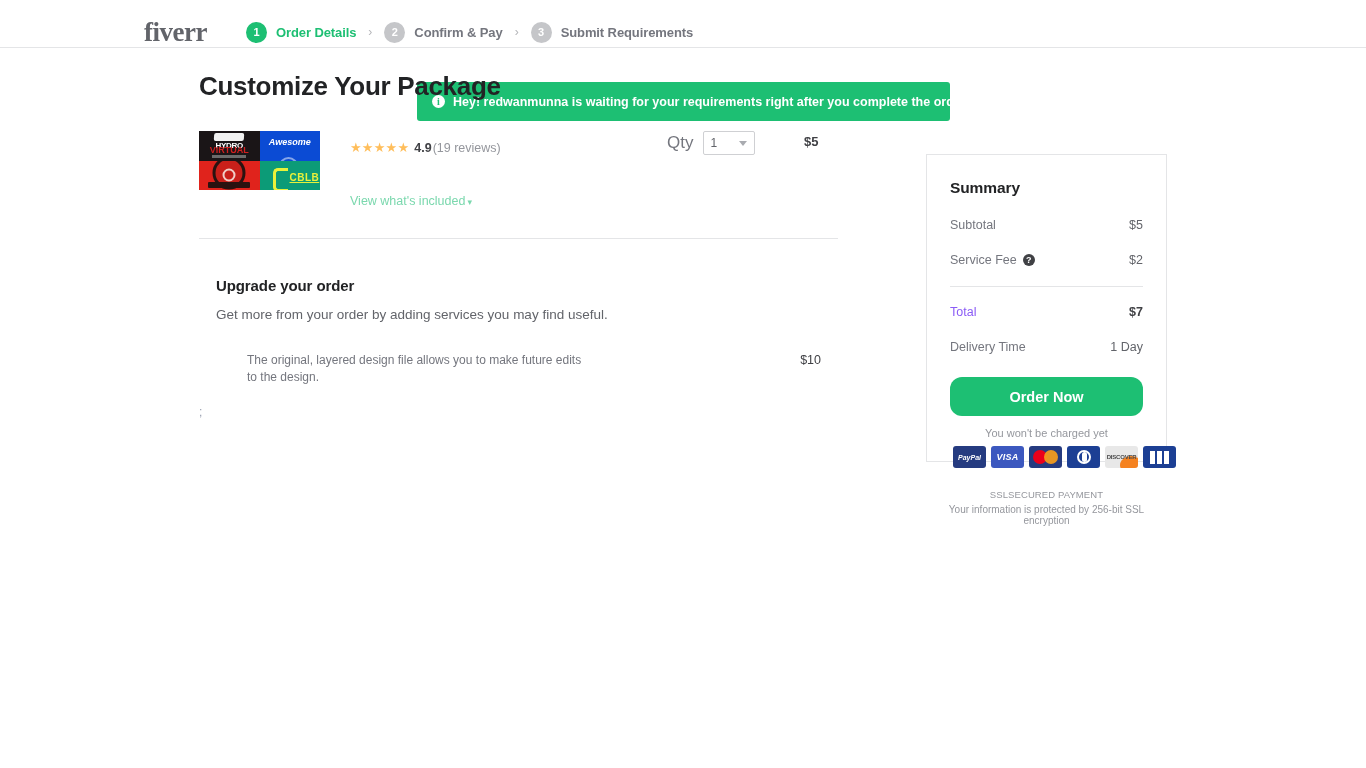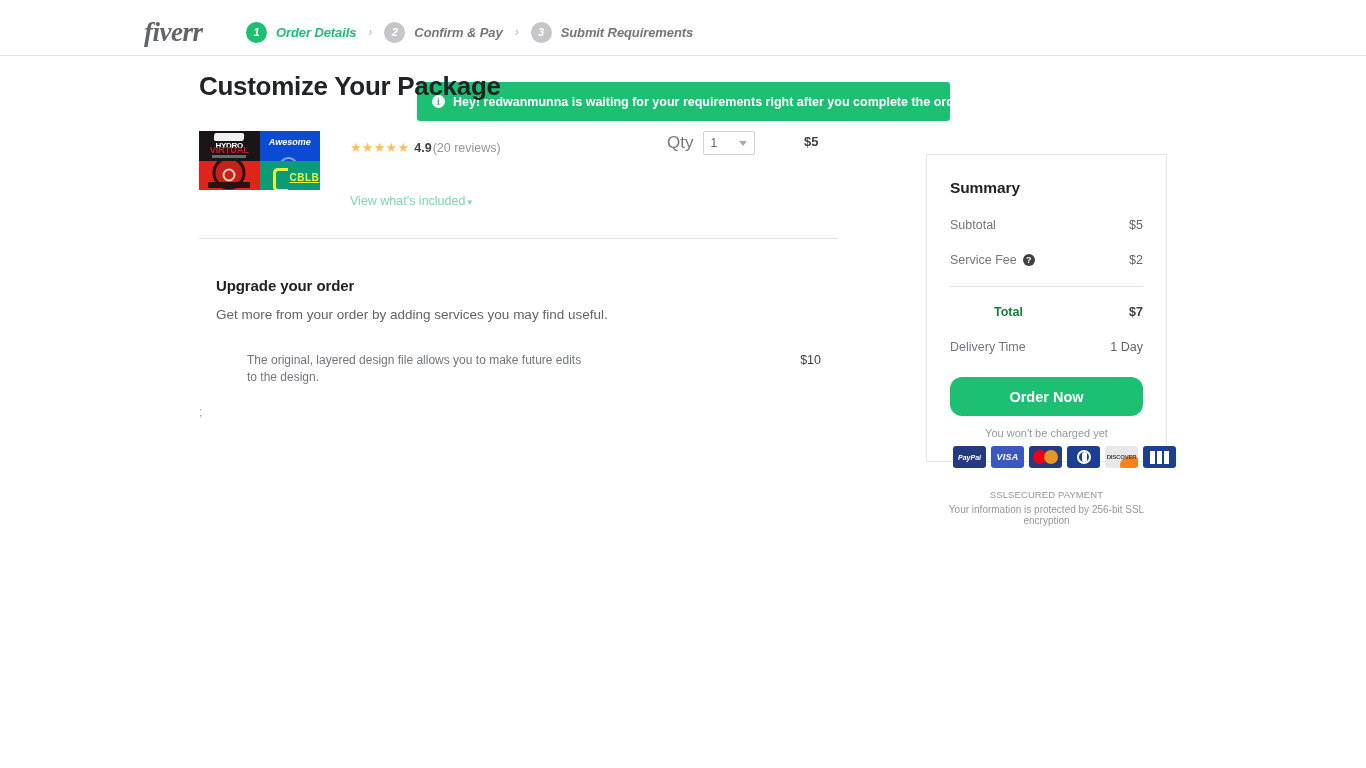--- a/index.html
+++ b/index.html
@@ -7,28 +7,27 @@
     width: 1366px;
     height: 768px;
     background: #ffffff;
     font-family: "Liberation Sans", sans-serif;
     color: #404145;
     overflow: hidden;
   }
 
   
   .topbar {
-    height: 56px;
+    height: 48px;
     width: 100%;
     background: #ffffff;
     border-bottom: 1px solid #e4e5e7;
     display: flex;
     align-items: center;
     position: relative;
-    font-style: italic;
   }
   .logo {
     position: absolute;
     left: 144px;
     top: 17px;
     font-family: "Liberation Serif", serif;
     font-weight: bold;
     font-size: 27px;
     letter-spacing: -0.5px;
     color: #62646a;
@@ -374,21 +373,21 @@
     margin-left: 6px;
     line-height: 12px;
     cursor: pointer;
   }
   .sum-divider {
     margin-top: 19px;
     height: 1px;
     background: #e4e5e7;
   }
   .sum-row.total { margin-top: 18px; }
-  .sum-row.total .sum-label { color: #15803d; font-weight: bold; margin-left: 44px; }
+  .sum-row.total .sum-label { color: #8b5cf6; font-weight: normal; }
   .sum-row.total .sum-value { color: #404145; font-weight: bold; }
   .order-btn {
     margin-top: 23px;
     width: 100%;
     height: 39px;
     background: #1dbf73;
     border: none;
     border-radius: 12px;
     color: #ffffff;
     font-size: 14.5px;
@@ -515,21 +514,21 @@
       <div class="q q4">
         <div class="cmark"></div>
         <div class="tx">CBLB</div>
       </div>
     </div>
 
     <div class="gig-info">
       <div class="rating-row">
         <div class="stars">★★★★★</div>
         <div class="rating-val">4.9</div>
-        <div class="rating-count">(20 reviews)</div>
+        <div class="rating-count">(19 reviews)</div>
       </div>
     </div>
 
     <div class="view-included">
       <span>View what's included</span><span class="chev">▾</span>
     </div>
 
     <div class="qty-wrap">
       <div class="qty-label">Qty</div>
       <div class="qty-select">

